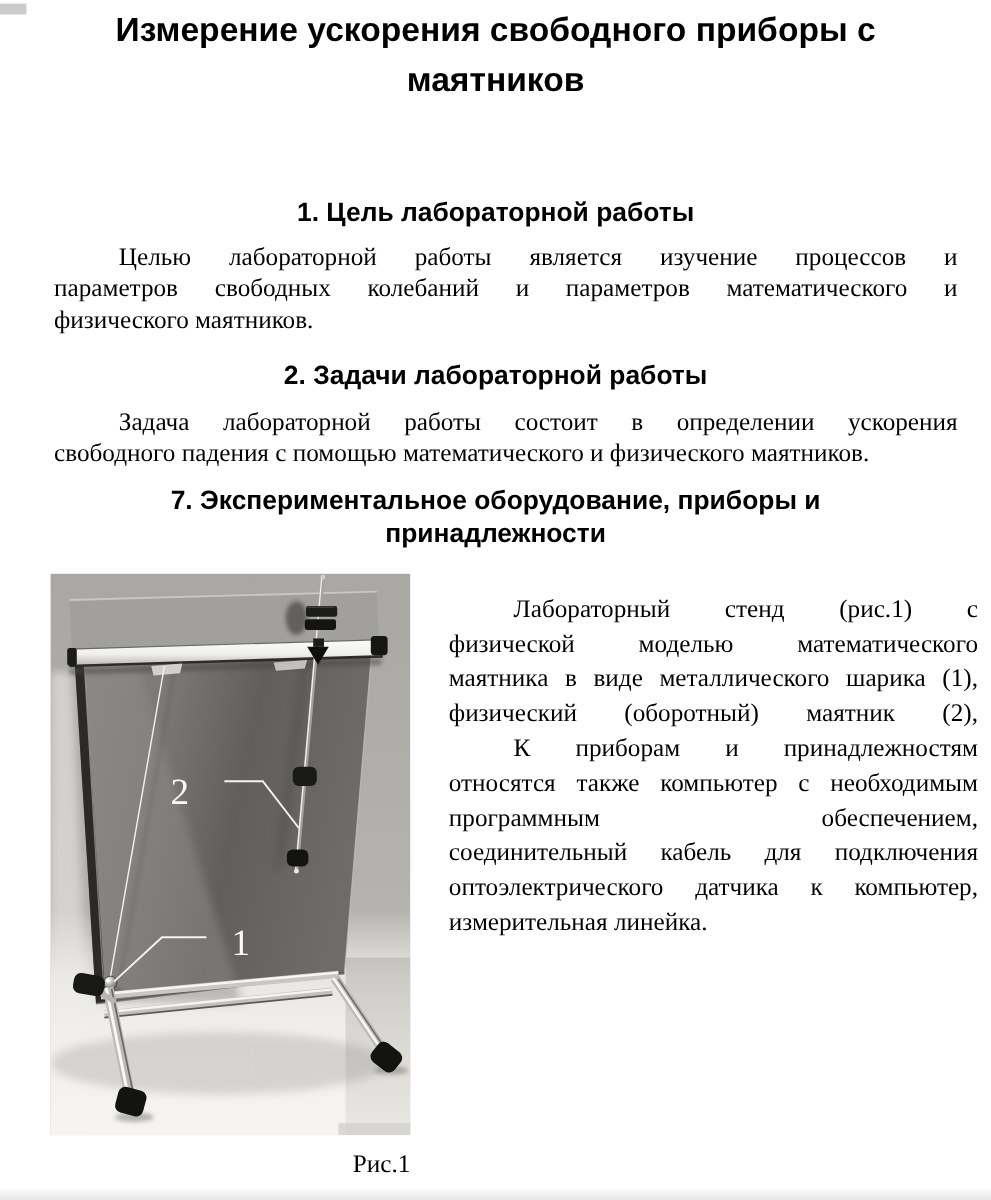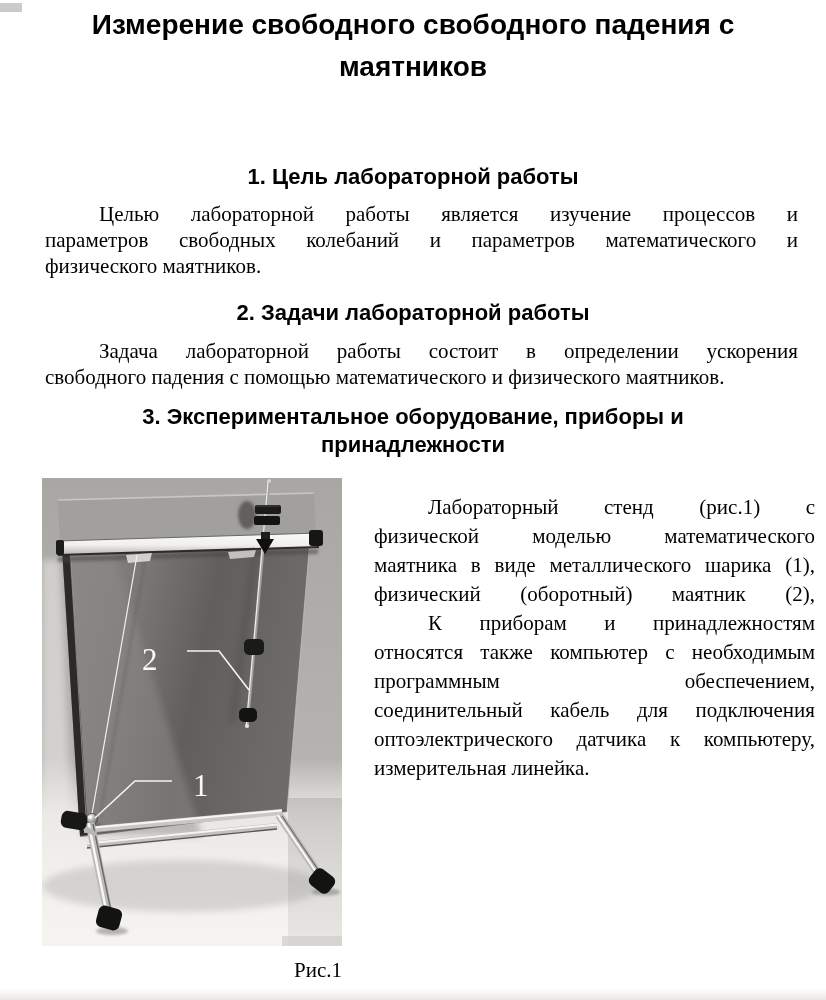--- a/index.html
+++ b/index.html
@@ -44,41 +44,41 @@
              text-align:right; font-size:21px; }
 
   .fig-label { font-family:"Liberation Serif","DejaVu Serif",serif; font-size:31px; fill:#f8f8f6; }
 </style>
 </head>
 <body>
 
 <div id="corner-spot"></div>
 
 <div id="title">
-  <div class="title-line">Измерение свободного свободного падения с</div>
+  <div class="title-line">Измерение ускорения свободного приборы с</div>
   <div class="title-line">маятников</div>
 </div>
 
 <div id="h1" class="heading">1. Цель лабораторной работы</div>
 
 <div id="p1" class="para">
   <div class="line jl ind">Целью лабораторной работы является изучение процессов и</div>
   <div class="line jl">параметров свободных колебаний и параметров математического и</div>
   <div class="line">физического маятников.</div>
 </div>
 
 <div id="h2" class="heading">2. Задачи лабораторной работы</div>
 
 <div id="p2" class="para">
   <div class="line jl ind">Задача лабораторной работы состоит в определении ускорения</div>
   <div class="line">свободного падения с помощью математического и физического маятников.</div>
 </div>
 
 <div id="h3" class="heading">
-  <div>3. Экспериментальное оборудование, приборы и</div>
+  <div>7. Экспериментальное оборудование, приборы и</div>
   <div>принадлежности</div>
 </div>
 
 <div id="figure">
   <svg width="300" height="468" viewBox="0 0 300 468" xmlns="http://www.w3.org/2000/svg">
     <defs>
       <linearGradient id="wallG" x1="0" y1="0" x2="0" y2="1">
         <stop offset="0" stop-color="#a9a7a4"></stop>
         <stop offset="0.6" stop-color="#b5b3b0"></stop>
         <stop offset="1" stop-color="#c6c4c1"></stop>
@@ -206,19 +206,19 @@
 
 <div id="rightcol">
   <div class="line jl ind">Лабораторный стенд (рис.1) с</div>
   <div class="line jl">физической моделью математического</div>
   <div class="line jl">маятника в виде металлического шарика (1),</div>
   <div class="line jl">физический (оборотный) маятник (2),</div>
   <div class="line jl ind">К приборам и принадлежностям</div>
   <div class="line jl">относятся также компьютер с необходимым</div>
   <div class="line jl">программным обеспечением,</div>
   <div class="line jl">соединительный кабель для подключения</div>
-  <div class="line jl">оптоэлектрического датчика к компьютеру,</div>
+  <div class="line jl">оптоэлектрического датчика к компьютер,</div>
   <div class="line">измерительная линейка.</div>
 </div>
 
 <div id="caption">Рис.1</div>
 
 <div id="bottom-strip"></div>
 
 </body></html>

